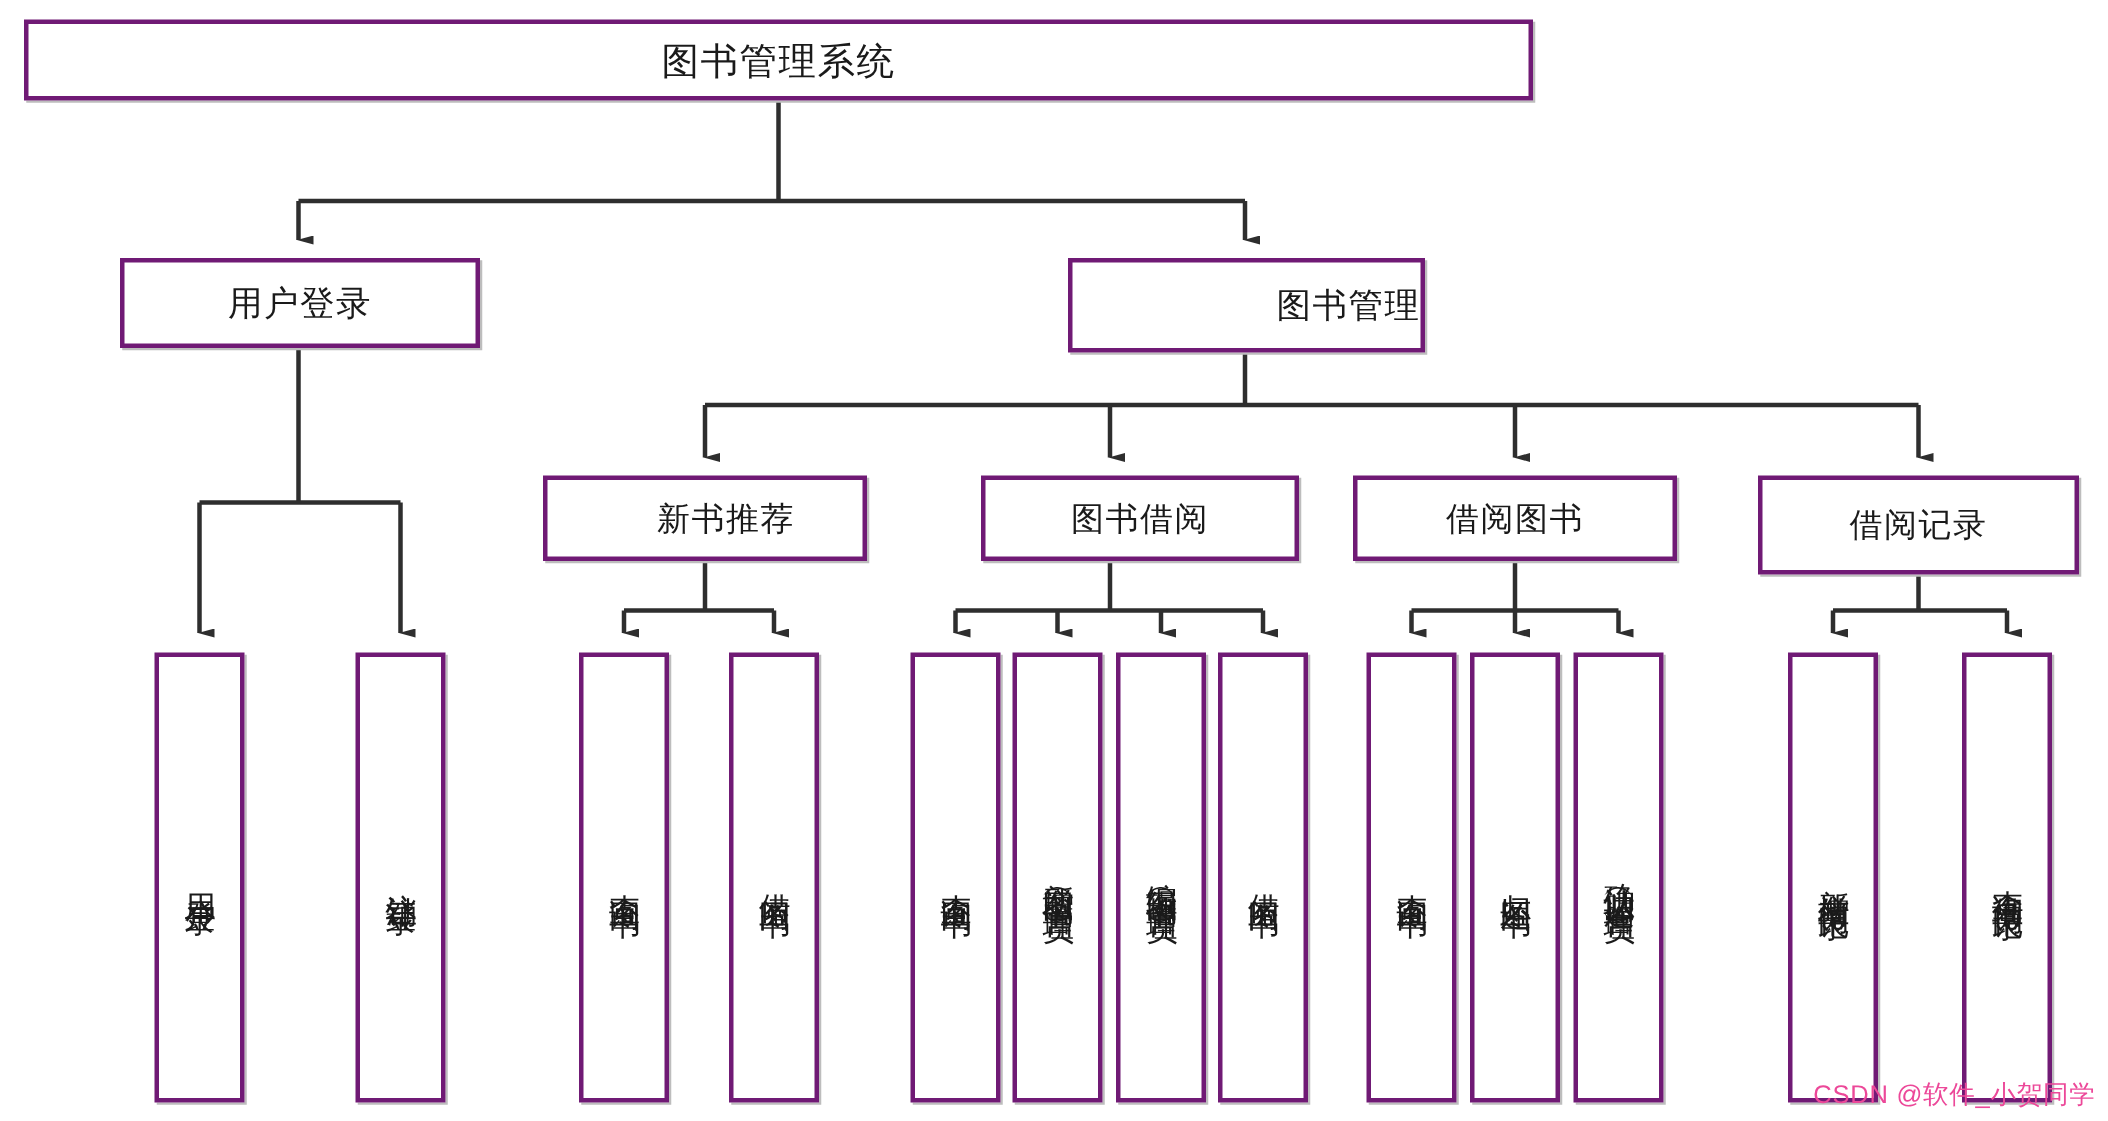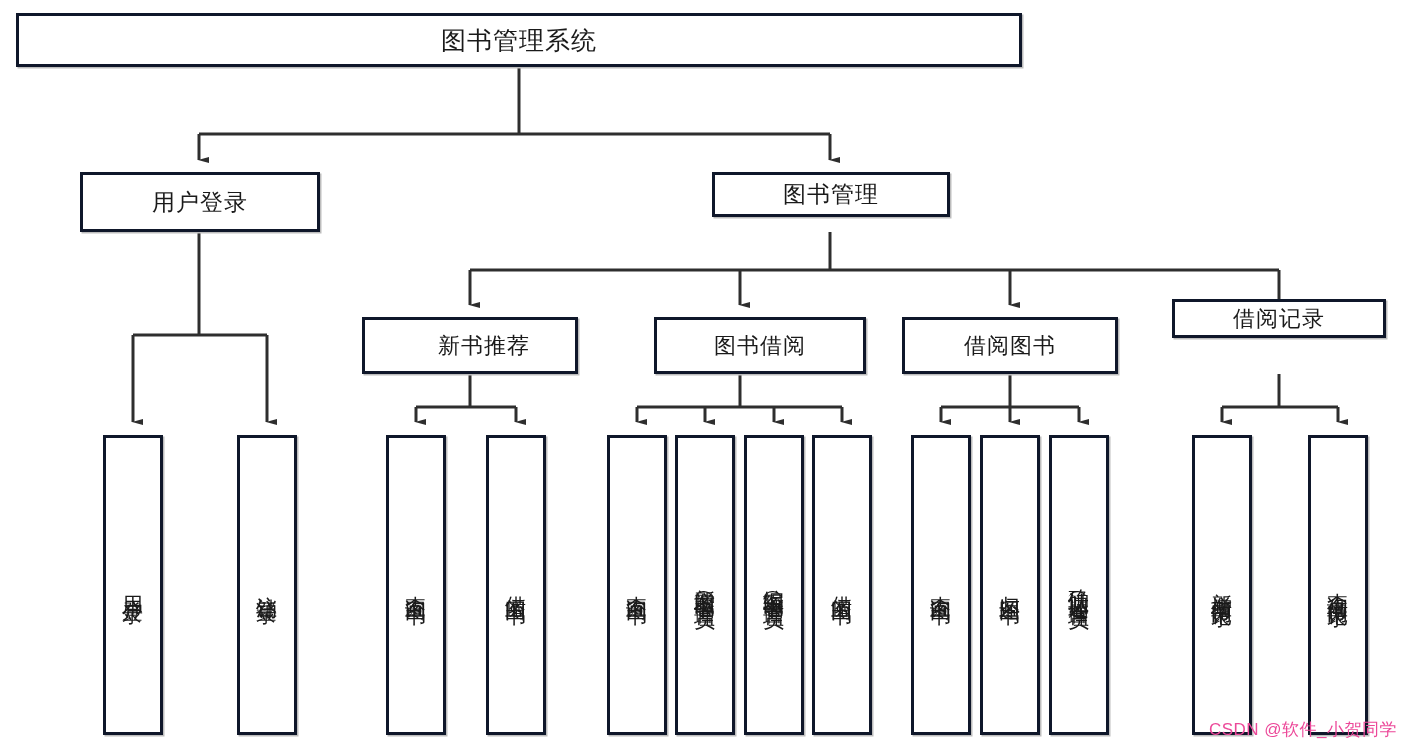--- a/index.html
+++ b/index.html
@@ -20,21 +20,21 @@
     left: 0;
     top: 0;
     width: 1405px;
     height: 747px;
     pointer-events: none;
   }
   .node {
     position: absolute;
     box-sizing: border-box;
     background: #ffffff;
-    border: 3px solid #0f172a;
+    border: 3px solid #701a75;
     box-shadow: 1.5px 1.5px 0 0 #bdbdbd;
     display: flex;
     align-items: center;
     justify-content: center;
     color: #1a1a1a;
     z-index: 2;
   }
   .node.root {
     font-size: 25px;
   }
@@ -127,34 +127,34 @@
     </g>
   </svg>
 
   <div class="node root" style="left:16px; top:13px; width:1006px; height:54px;">
     <span class="htext">图书管理系统</span>
   </div>
 
   <div class="node level1" style="left:80px; top:172px; width:240px; height:60px;">
     <span class="htext">用户登录</span>
   </div>
-  <div class="node level1" style="left:712px; top:172px; width:238px; height:45px;">
+  <div class="node level1" style="left:712px; top:172px; width:238px; height:63px;justify-content:flex-end;">
     <span class="htext">图书管理</span>
   </div>
 
   <div class="node level2" style="left:362px; top:317px; width:216px; height:57px;padding-left:28px;">
     <span class="htext">新书推荐</span>
   </div>
   <div class="node level2" style="left:634px; top:317px; width:212px; height:57px;margin-left:20px;">
     <span class="htext">图书借阅</span>
   </div>
   <div class="node level2" style="left:902px; top:317px; width:216px; height:57px;">
     <span class="htext">借阅图书</span>
   </div>
-  <div class="node level2" style="left:1172px; top:299px; width:214px; height:39px;justify-content:center;">
+  <div class="node level2" style="left:1172px; top:317px; width:214px; height:66px;justify-content:center;">
     <span class="htext">借阅记录</span>
   </div>
 
   <div class="node leaf" style="left:103px; top:435px; width:60px; height:300px;">
     <span class="vtext">用户登录</span>
   </div>
   <div class="node leaf" style="left:237px; top:435px; width:60px; height:300px;">
     <span class="vtext">注销登录</span>
   </div>
 

